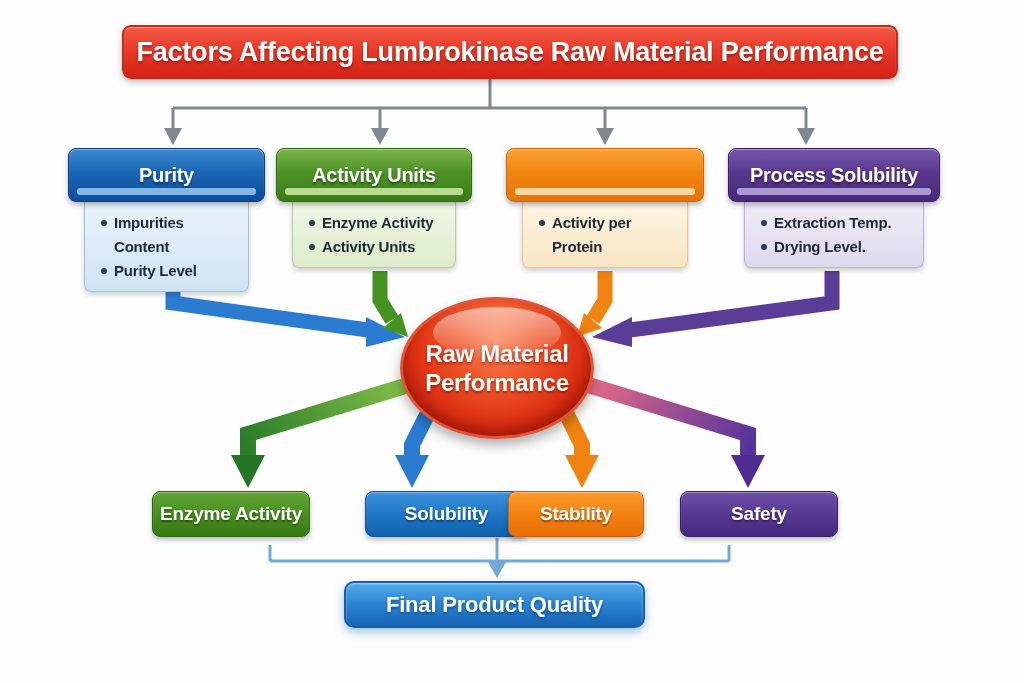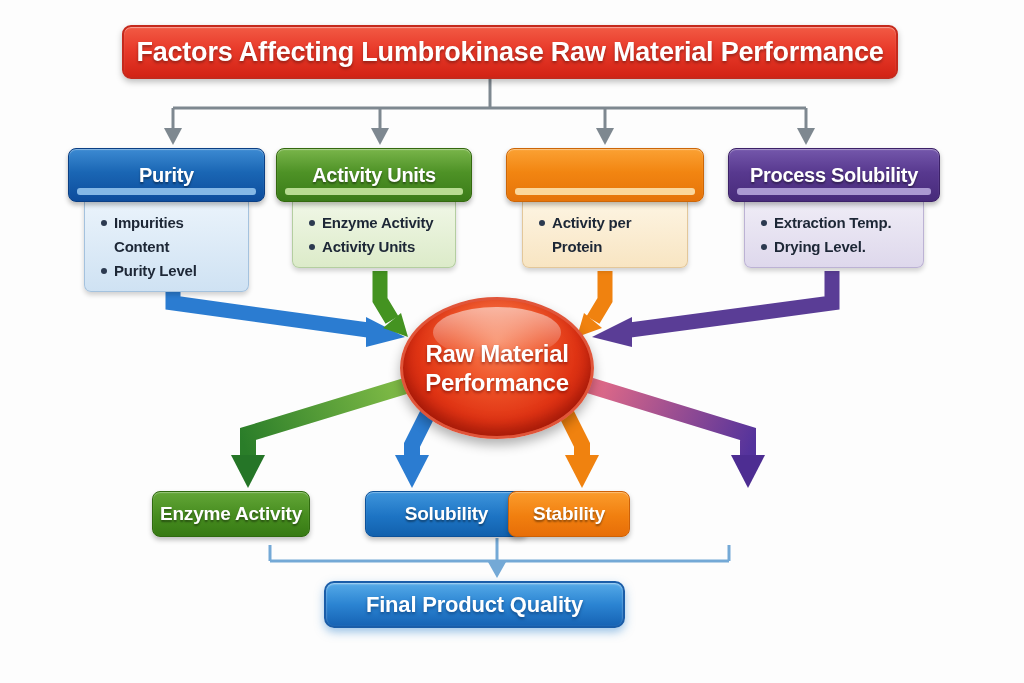--- a/index.html
+++ b/index.html
@@ -83,26 +83,26 @@
   
   .outcome {
     position:absolute; top:491px; height:46px; z-index:2; border-radius:8px;
     display:flex; align-items:center; justify-content:center;
     color:#fff; font-size:19px; font-weight:bold; letter-spacing:-.2px;
     text-shadow:0 2px 2px rgba(0,0,0,.4);
     box-shadow:0 3px 5px rgba(0,0,0,.25), inset 0 1px 1px rgba(255,255,255,.35);
   }
   .o-green  { left:152px; width:158px; background:linear-gradient(#63a637 0%, #468c1f 55%, #377a14 100%); border:1px solid #2f6a0f; }
   .o-blue   { left:329px; width:163px; background:linear-gradient(#3e95dc 0%, #1d74c4 55%, #1261ad 100%); border:1px solid #0d529a;margin-left:36px; }
-  .o-orange { left:508px; width:122px; background:linear-gradient(#fb9c2c 0%, #f17f0f 55%, #e76e08 100%); border:1px solid #ce6106;text-align:center; }
+  .o-orange { left:508px; width:136px; background:linear-gradient(#fb9c2c 0%, #f17f0f 55%, #e76e08 100%); border:1px solid #ce6106;text-align:center; }
   .o-purple { left:680px; width:158px; background:linear-gradient(#6e50a8 0%, #553791 55%, #46297e 100%); border:1px solid #3a2069; }
 
   
   .final {
-    position:absolute; left:324px; top:581px; width:301px; height:47px; z-index:2;
+    position:absolute; left:344px; top:581px; width:301px; height:47px; z-index:2;
     background:linear-gradient(#55aae8 0%, #2b84d2 50%, #1663b4 100%);
     border:2px solid #1a5da8; border-radius:10px;
     box-shadow:0 4px 10px rgba(60,140,210,.5), inset 0 1px 2px rgba(255,255,255,.55);
     display:flex; align-items:center; justify-content:center;
     color:#fff; font-size:22px; font-weight:bold; letter-spacing:-.2px;
     text-shadow:0 2px 3px rgba(0,40,90,.5);
   }
 </style>
 </head>
 <body>
@@ -222,16 +222,17 @@
   </div>
 
   <div class="center-ellipse">
     <span style="position:relative;">Raw Material</span>
     <span style="position:relative;">Performance</span>
   </div>
 
   <div class="outcome o-green">Enzyme Activity</div>
   <div class="outcome o-blue">Solubility</div>
   <div class="outcome o-orange">Stability</div>
+  <div class="outcome o-purple">Safety</div>
 
   <div class="final">Final Product Quality</div>
 
 </div>
 
 </body></html>

